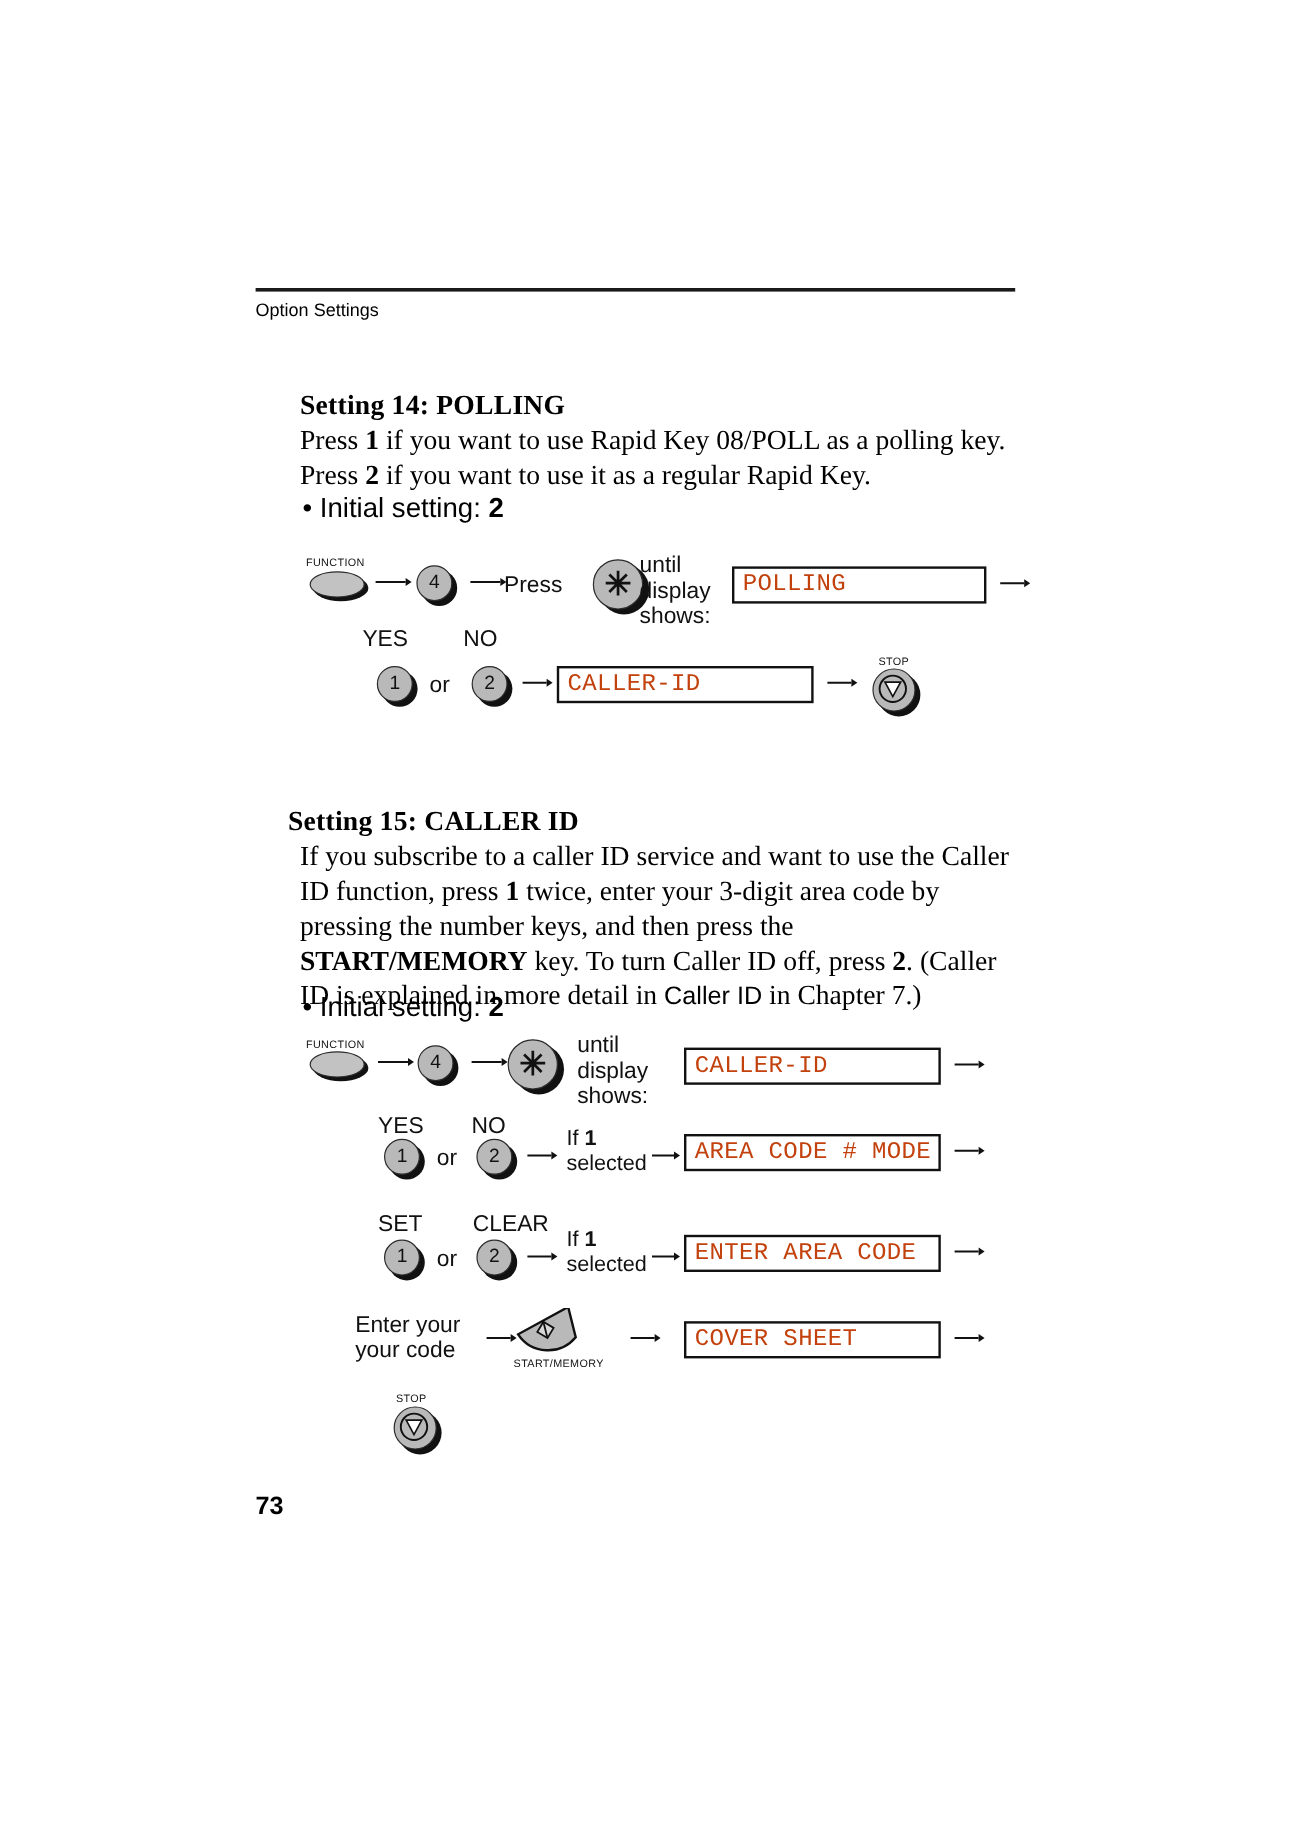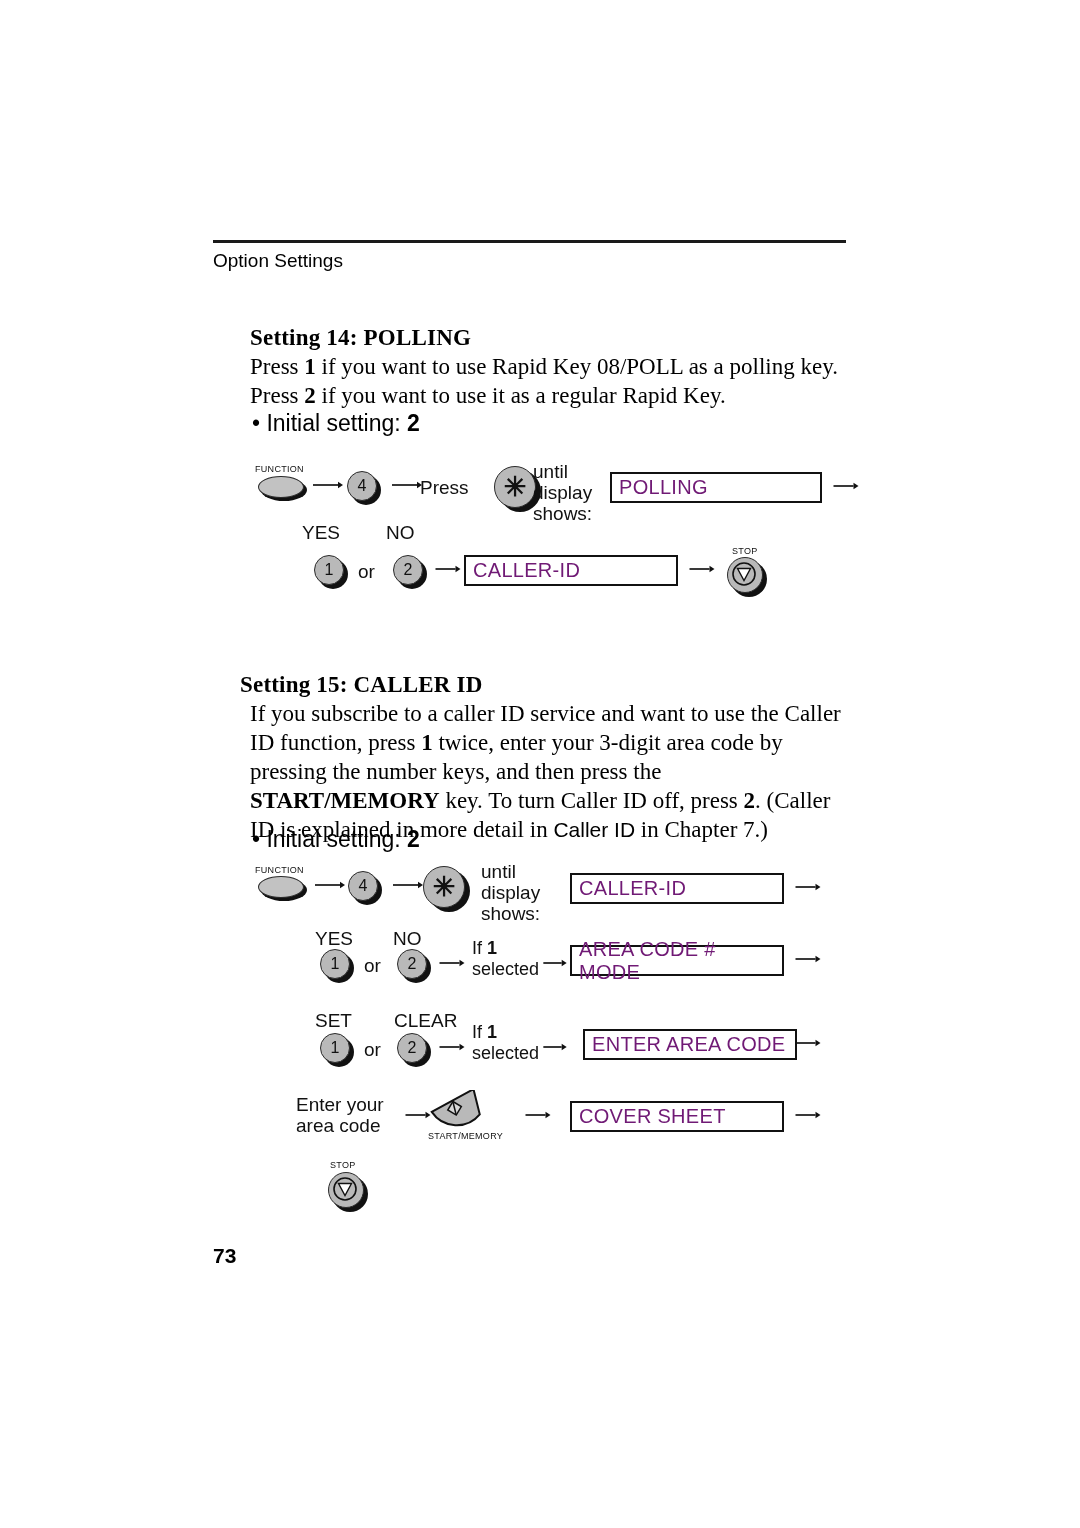--- a/index.html
+++ b/index.html
@@ -23,21 +23,21 @@
     top: 240px;
     width: 633px;
     height: 3px;
     background: #1a1a1a;
   }
   #header-title {
     position: absolute;
     left: 213px;
     top: 250px;
     font-family: "Liberation Sans", sans-serif;
-    font-size: 19px;
+    font-size: 15px;
     letter-spacing: 0px;
   }
 
   
   .section-heading {
     position: absolute;
     font-family: "Liberation Serif", serif;
     font-weight: bold;
     font-size: 23px;
     letter-spacing: 0.2px;
@@ -146,24 +146,24 @@
 
   
   .key-start { position: absolute; width: 54px; height: 42px; }
 
   
   .lcd-box {
     position: absolute;
     border: 2px solid #111111;
     background: #ffffff;
     box-sizing: border-box;
-    font-family: Liberation Sans, sans-serif;
+    font-family: Liberation Mono, monospace;
     font-size: 20px;
     letter-spacing: 0.3px;
-    color: #701a75;
+    color: #c2410c;
     display: flex;
     align-items: center;
     padding-left: 7px;
   }
 
   
   .dg-label {
     position: absolute;
     font-family: "Liberation Sans", sans-serif;
     font-size: 19px;
@@ -391,30 +391,30 @@
 <div class="dg-label small" style="left:472px; top:1022px;">
   <div><span>If </span><b>1</b></div>
   <div>selected</div>
 </div>
 
 <svg class="arrow" style="left:541px; top:1042px;" width="28" height="12" viewBox="0 0 28 12">
   <line x1="0" y1="6" x2="22" y2="6" stroke="#111" stroke-width="2"></line>
   <polygon points="22,2 28,6 22,10" fill="#111"></polygon>
 </svg>
 
-<div class="lcd-box" style="left:570px; top:1029px; width:214px; height:31px;margin-left:13px;">ENTER AREA CODE</div>
+<div class="lcd-box" style="left:570px; top:1029px; width:214px; height:31px;">ENTER AREA CODE</div>
 
 <svg class="arrow" style="left:793px; top:1038px;" width="30" height="12" viewBox="0 0 30 12">
   <line x1="0" y1="6" x2="24" y2="6" stroke="#111" stroke-width="2"></line>
   <polygon points="24,2 30,6 24,10" fill="#111"></polygon>
 </svg>
 
 <div class="dg-label" style="left:296px; top:1094px;">
   <div>Enter your</div>
-  <div>area code</div>
+  <div>your code</div>
 </div>
 
 <svg class="arrow" style="left:403px; top:1110px;" width="30" height="12" viewBox="0 0 30 12">
   <line x1="0" y1="6" x2="24" y2="6" stroke="#111" stroke-width="2"></line>
   <polygon points="24,2 30,6 24,10" fill="#111"></polygon>
 </svg>
 
 <div class="key-start" style="left:428px; top:1090px;">
   <svg width="56" height="44" viewBox="0 0 56 44">
     <path d="M4 16 A30 30 0 0 0 50 30 L50 4 Z" fill="#b9b9b9" stroke="#111111" stroke-width="2" transform="rotate(-14 28 20)"></path>

